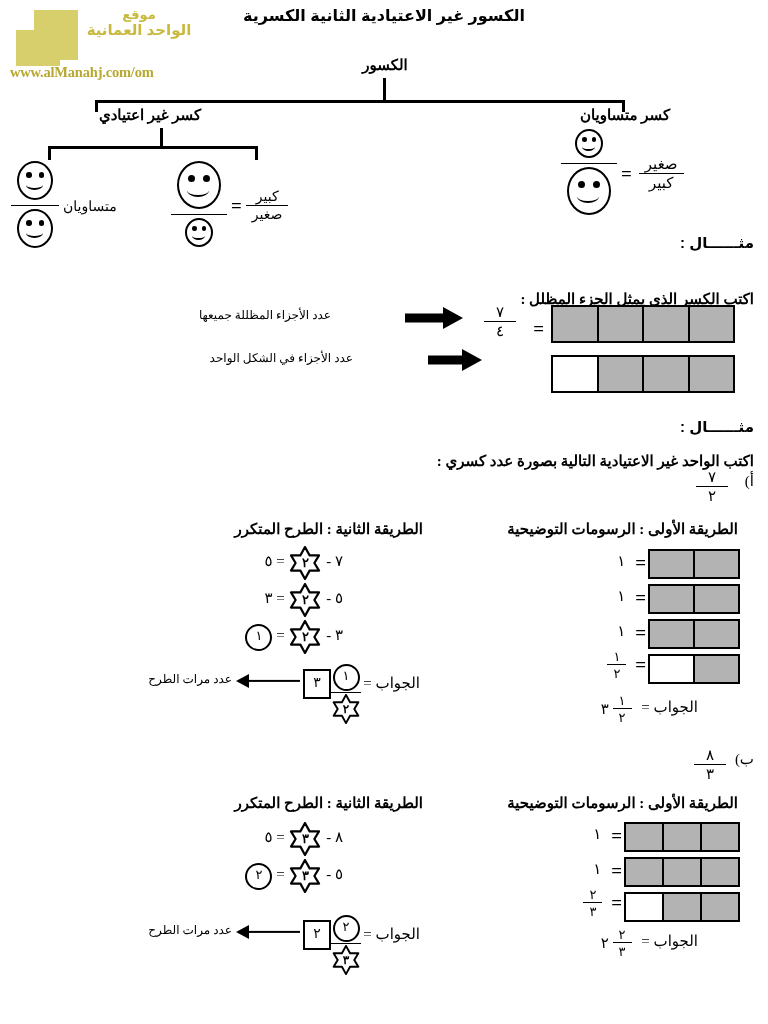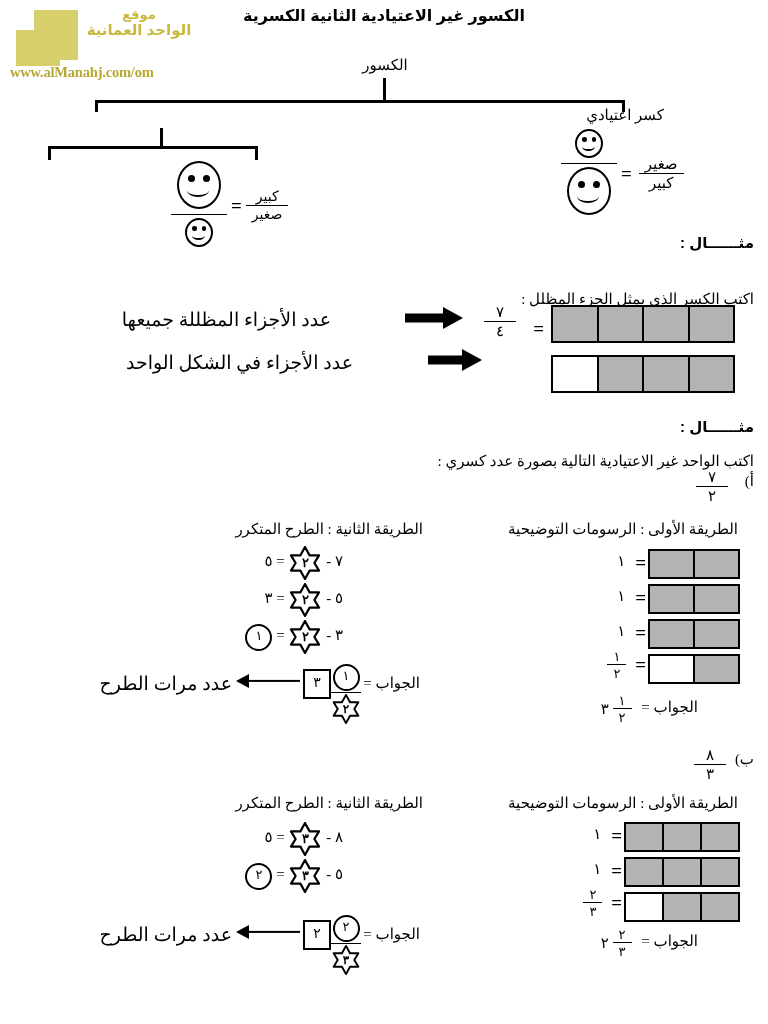--- a/index.html
+++ b/index.html
@@ -3,21 +3,21 @@
 <meta charset="utf-8">
 <style>
   html,body{margin:0;padding:0;}
   body{
     width:768px;height:1024px;position:relative;
     background:#ffffff;
     font-family:"Liberation Serif","DejaVu Serif",serif;
     color:#000;overflow:hidden;
   }
   .abs{position:absolute;}
-  .nw{white-space:nowrap;}
+  .nw{white-space:nowrap;font-weight:bold;}
 
   
   #logo-block{left:8px;top:6px;width:190px;height:70px;}
   .logo-mark{position:absolute;left:8px;top:4px;width:62px;height:56px;}
   .logo-mark .sq-a{position:absolute;left:18px;top:0;width:44px;height:26px;background:#d6cf6b;}
   .logo-mark .sq-b{position:absolute;left:0;top:20px;width:44px;height:36px;background:#d6cf6b;}
   .logo-mark .sq-c{position:absolute;left:38px;top:20px;width:24px;height:30px;background:#d6cf6b;}
   .logo-text{position:absolute;right:0;top:2px;width:118px;text-align:center;
     font-family:"Liberation Sans","DejaVu Sans",sans-serif;font-weight:bold;color:#c9b93f;line-height:1.05;}
   .logo-text .l1{font-size:13px;}
@@ -93,21 +93,21 @@
     display:flex;align-items:center;justify-content:center;font-size:13px;font-weight:bold;}
 
   
   .circled{display:inline-block;width:23px;height:23px;border:2px solid #000;border-radius:50%;
     line-height:20px;text-align:center;font-size:13px;vertical-align:middle;}
   
   .boxed{display:inline-block;width:24px;height:26px;border:2px solid #000;
     line-height:24px;text-align:center;font-size:14px;vertical-align:middle;}
 
   .row{position:absolute;font-size:15px;white-space:nowrap;}
-  .lbl{position:absolute;font-size:19px;white-space:nowrap;}
+  .lbl{position:absolute;font-size:12px;white-space:nowrap;}
 
   .mixed{display:inline-block;white-space:nowrap;vertical-align:middle;}
   .mixed .whole{font-size:15px;vertical-align:middle;}
 </style>
 </head>
 <body>
 
 <div class="abs" id="logo-block">
   <div class="logo-mark">
     <div class="sq-a"></div>
@@ -128,21 +128,21 @@
   <div class="tree-label nw" style="left:340px;top:4px;width:90px;">الكسور</div>
 
   <div class="ln vline" style="left:383px;top:26px;height:22px;"></div>
 
   <div class="ln hline" style="left:95px;top:48px;width:530px;"></div>
 
   <div class="ln vline" style="left:95px;top:48px;height:12px;"></div>
 
   <div class="ln vline" style="left:622px;top:48px;height:12px;"></div>
 
-  <div class="tree-label nw" style="left:560px;top:54px;width:130px;">كسر اعتيادي</div>
+  <div class="tree-label nw" style="left:560px;top:54px;width:130px;">كسر متساويان</div>
 
   <div class="abs" style="left:560px;top:76px;">
     <table style="border-collapse:collapse;">
         <tbody>
           <tr>
       <td style="vertical-align:middle;padding-left:4px;font-size:15px;">
         <div class="frac">
           <div class="num">صغير</div>
           <div class="den">كبير</div>
         </div>
@@ -160,26 +160,48 @@
             <span class="smiley sm-lg">
               <span class="eye l"></span><span class="eye r"></span><span class="mouth"></span></span>
           </div>
         </div>
       </td>
     </tr>
         </tbody>
       </table>
   </div>
 
+  <div class="tree-label nw" style="left:60px;top:54px;width:180px;">كسر غير اعتيادي</div>
 
   <div class="ln vline" style="left:160px;top:76px;height:18px;"></div>
   <div class="ln hline" style="left:48px;top:94px;width:210px;"></div>
   <div class="ln vline" style="left:48px;top:94px;height:14px;"></div>
   <div class="ln vline" style="left:255px;top:94px;height:14px;"></div>
 
+  <div class="abs" style="left:10px;top:108px;">
+    <table style="border-collapse:collapse;">
+        <tbody>
+          <tr>
+      <td style="vertical-align:middle;font-size:14px;padding-left:3px;">متساويان</td>
+      <td style="vertical-align:middle;">
+        <div class="frac">
+          <div class="num" style="padding-bottom:2px;">
+            <span class="smiley sm-md">
+              <span class="eye l"></span><span class="eye r"></span><span class="mouth"></span></span>
+          </div>
+          <div class="den" style="padding-top:3px;">
+            <span class="smiley sm-md">
+              <span class="eye l"></span><span class="eye r"></span><span class="mouth"></span></span>
+          </div>
+        </div>
+      </td>
+    </tr>
+        </tbody>
+      </table>
+  </div>
 
   <div class="abs" style="left:170px;top:108px;">
     <table style="border-collapse:collapse;">
         <tbody>
           <tr>
       <td style="vertical-align:middle;font-size:14px;">
         <div class="frac">
           <div class="num">كبير</div>
           <div class="den">صغير</div>
         </div>

